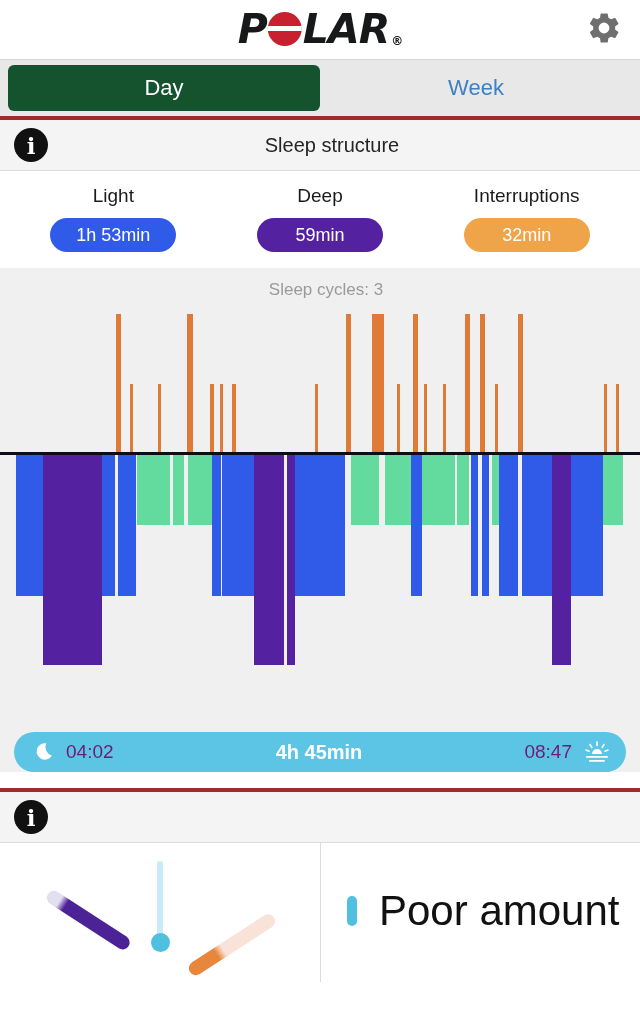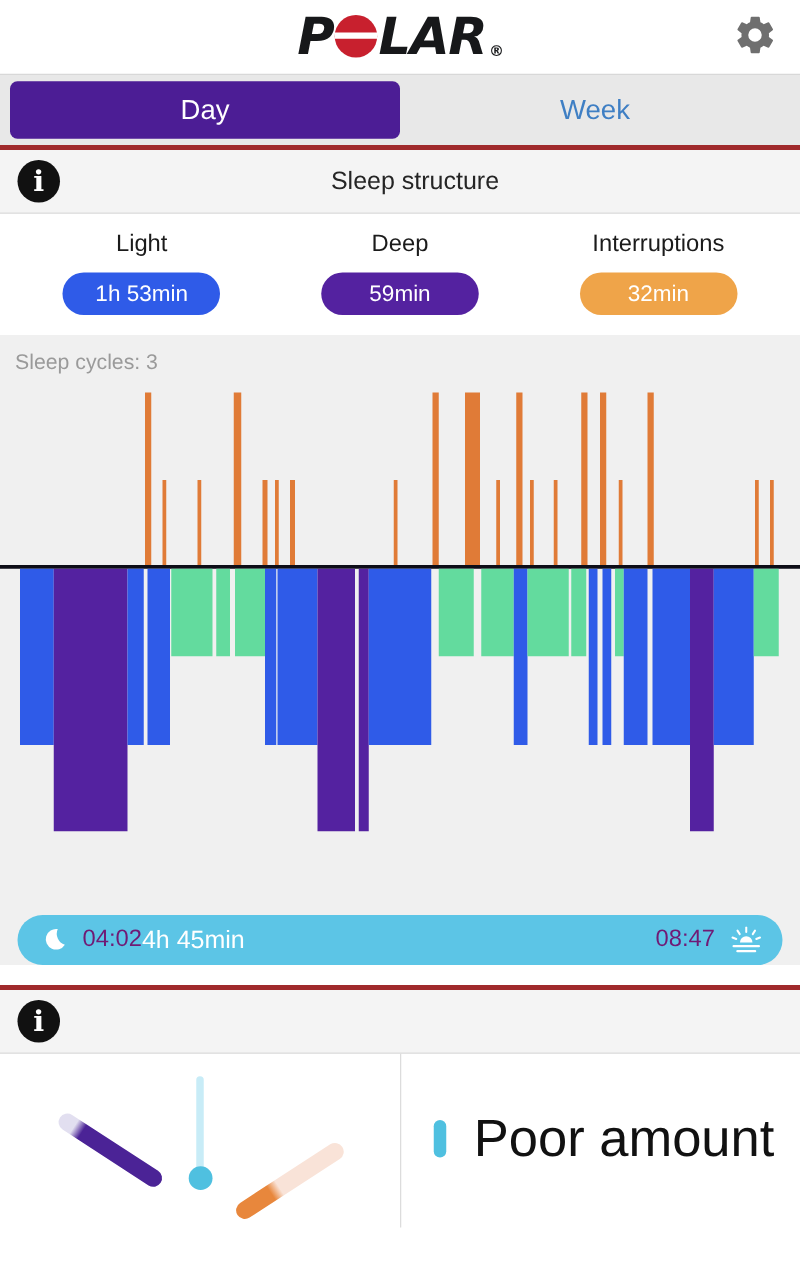--- a/index.html
+++ b/index.html
@@ -98,21 +98,21 @@
     flex: 1;
     height: 46px;
     display: flex;
     align-items: center;
     justify-content: center;
     font-size: 22px;
     border-radius: 6px;
     box-sizing: border-box;
   }
   .tab.active {
-    background: #4c1d95;
+    background: #14532d;
     color: #ffffff;
   }
   .tab.inactive {
     background: transparent;
     color: #3f7fc4;
   }
 
   
   .section-head {
     height: 50px;
@@ -179,20 +179,21 @@
   
   .chart-wrap {
     background: #f0f0f0;
     padding-top: 8px;
     position: relative;
   }
   .cycles {
     font-size: 17px;
     color: #9a9a9a;
     padding: 4px 0 0 12px;
+    text-align: center;
   }
   .hypno {
     position: relative;
     height: 420px;
     margin-top: 6px;
   }
   .baseline {
     position: absolute;
     left: 0;
     right: 0;
@@ -218,23 +219,23 @@
     color: #ffffff;
     padding: 0 14px;
     box-sizing: border-box;
   }
   .tb-time {
     font-size: 19px;
     color: #701a75;
   }
   .tb-total {
     flex: 1;
-    text-align: left;
+    text-align: center;
     font-size: 20px;
-    font-weight: 400;
+    font-weight: 700;
   }
   .tb-icon {
     display: flex;
     align-items: center;
     justify-content: center;
     width: 30px;
   }
 
   
   .score-area {

